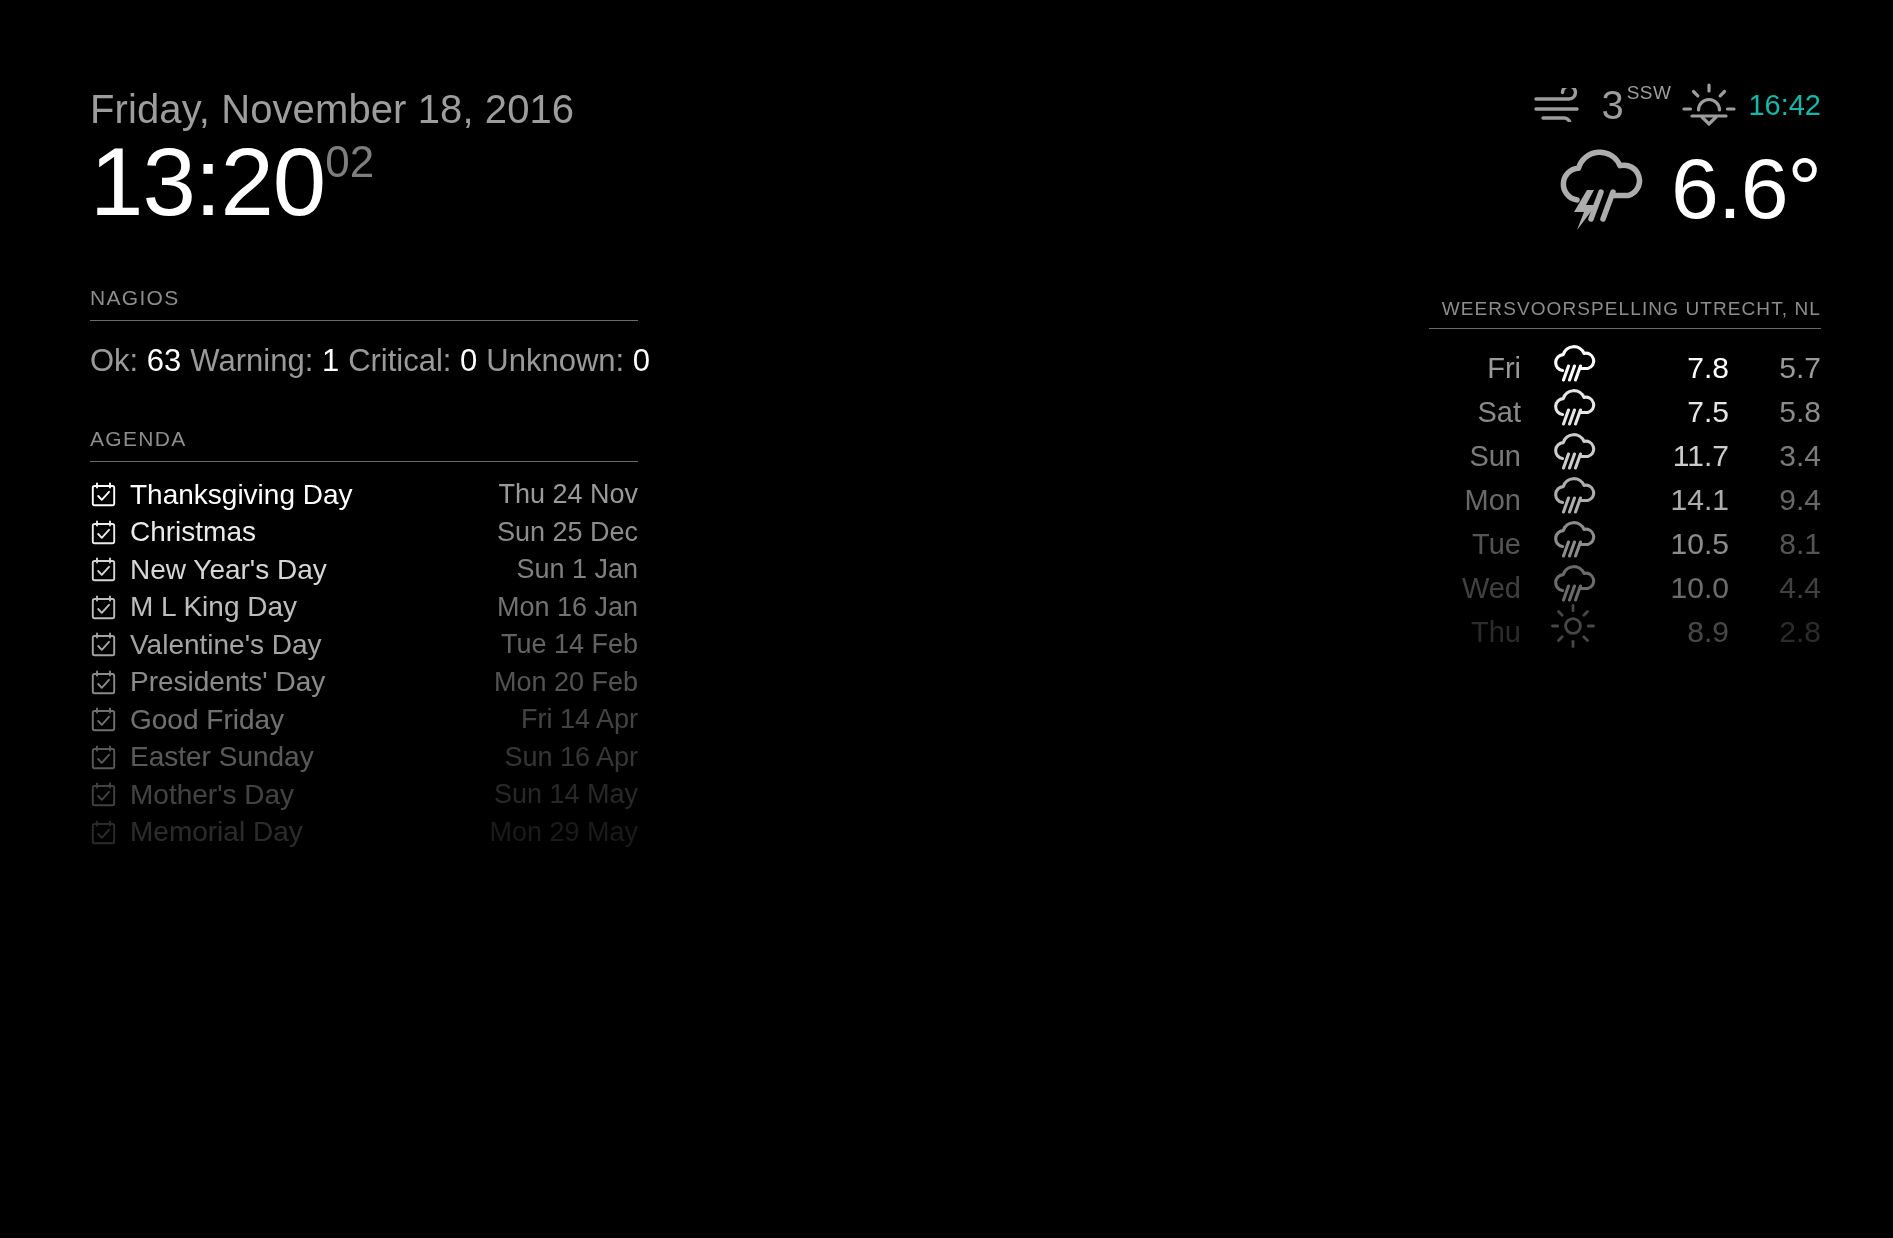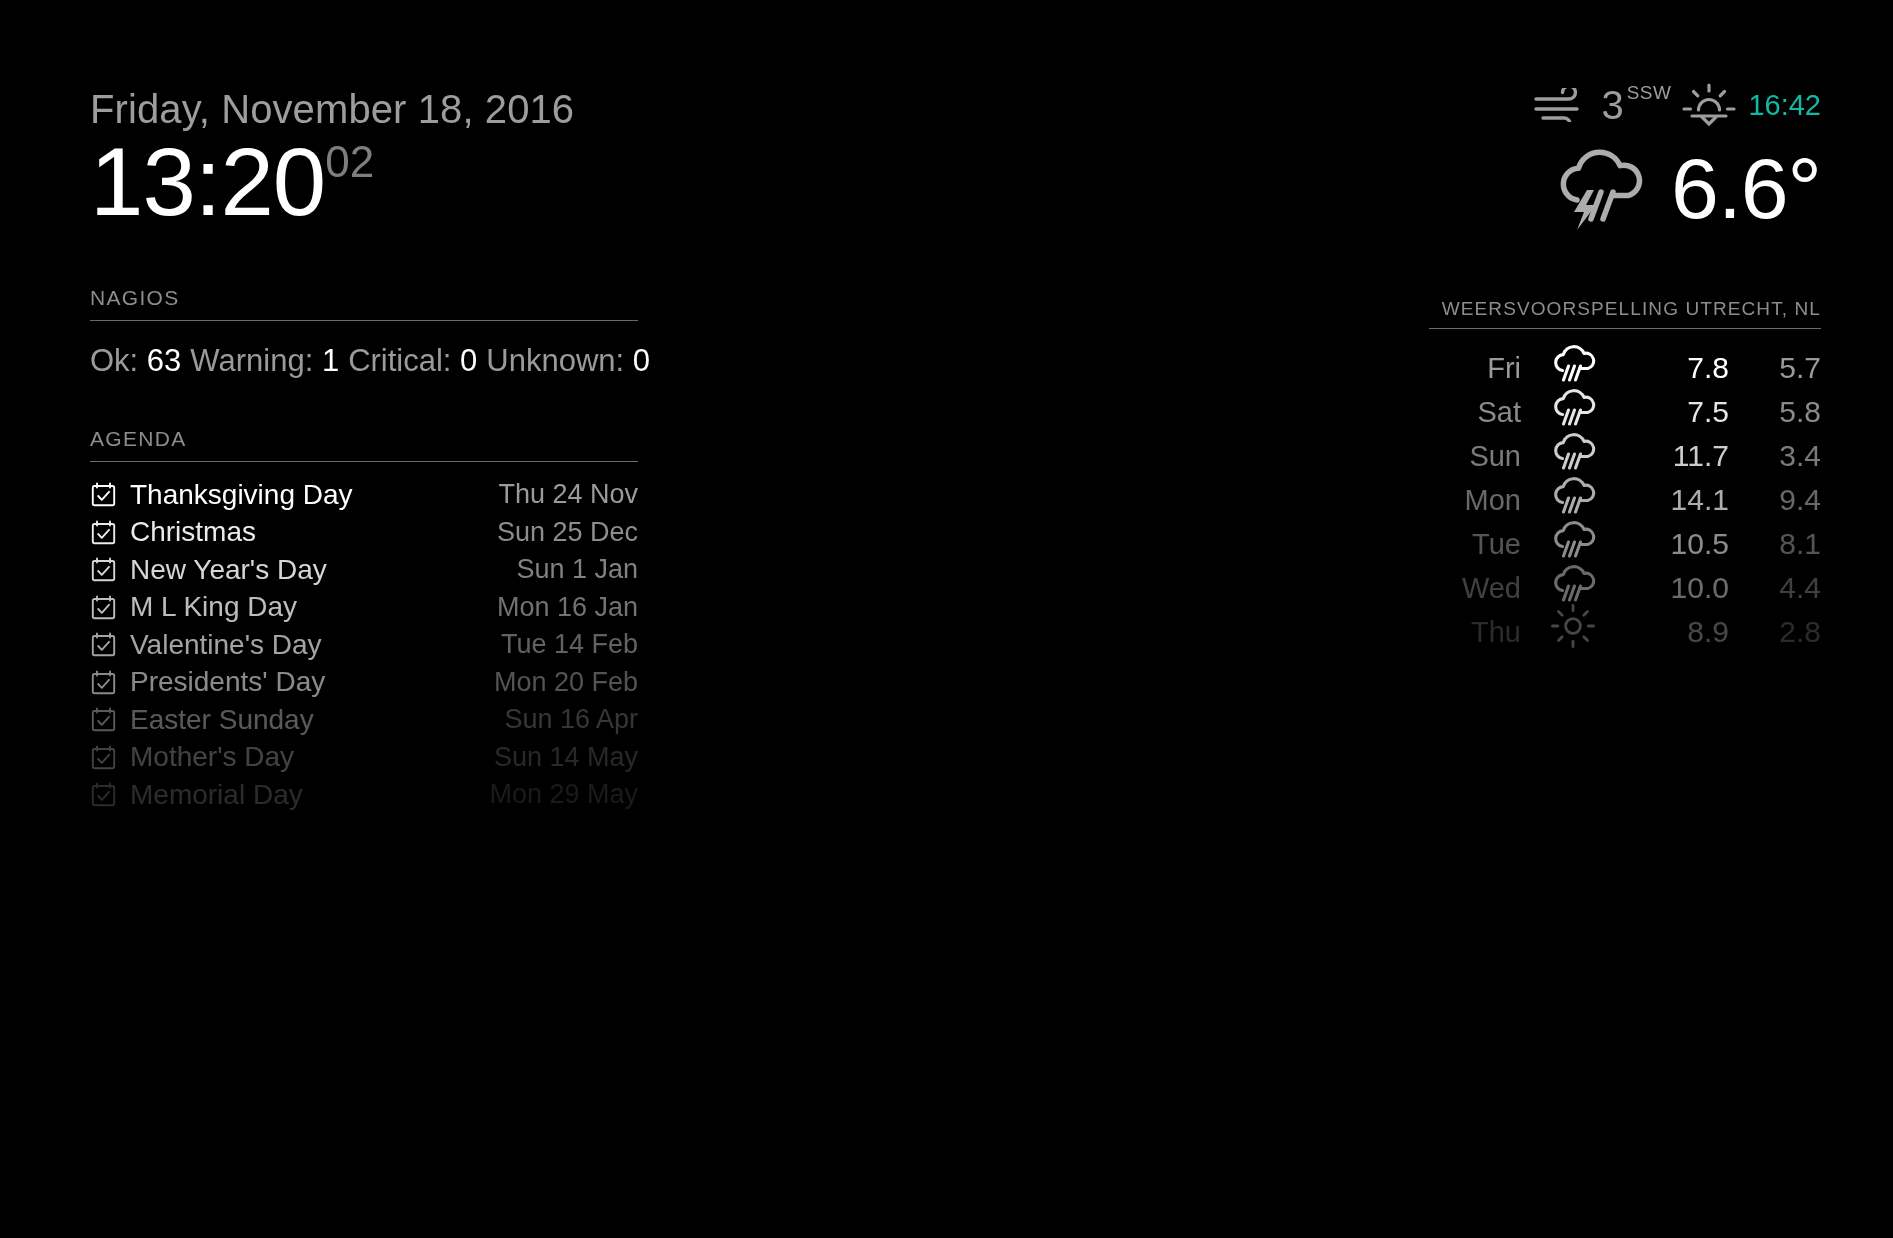--- a/index.html
+++ b/index.html
@@ -345,20 +345,34 @@
                 <g fill="none" stroke="currentColor" stroke-width="1.9" stroke-linecap="round" stroke-linejoin="round">
                   <path d="M7 2.5 v4"></path>
                   <path d="M20 2.5 v4"></path>
                   <rect x="2.8" y="5" width="21.4" height="19.2" rx="1.8"></rect>
                   <path d="M8.2 15 l3.6 3.8 l7.2 -8"></path>
                 </g>
               </svg>
             </span>
             <span class="agenda-name">Presidents' Day</span>
             <span class="agenda-date">Mon 20 Feb</span>
+          </div>
+          <div class="agenda-row" style="opacity: 0.44;">
+            <span class="agenda-icon" style="color: rgb(255, 255, 255);">
+              <svg width="27" height="27" viewBox="0 0 27 27">
+                <g fill="none" stroke="currentColor" stroke-width="1.9" stroke-linecap="round" stroke-linejoin="round">
+                  <path d="M7 2.5 v4"></path>
+                  <path d="M20 2.5 v4"></path>
+                  <rect x="2.8" y="5" width="21.4" height="19.2" rx="1.8"></rect>
+                  <path d="M8.2 15 l3.6 3.8 l7.2 -8"></path>
+                </g>
+              </svg>
+            </span>
+            <span class="agenda-name">Good Friday</span>
+            <span class="agenda-date">Fri 14 Apr</span>
           </div>
           <div class="agenda-row" style="opacity: 0.35;">
             <span class="agenda-icon" style="color: rgb(255, 255, 255);">
               <svg width="27" height="27" viewBox="0 0 27 27">
                 <g fill="none" stroke="currentColor" stroke-width="1.9" stroke-linecap="round" stroke-linejoin="round">
                   <path d="M7 2.5 v4"></path>
                   <path d="M20 2.5 v4"></path>
                   <rect x="2.8" y="5" width="21.4" height="19.2" rx="1.8"></rect>
                   <path d="M8.2 15 l3.6 3.8 l7.2 -8"></path>
                 </g>

